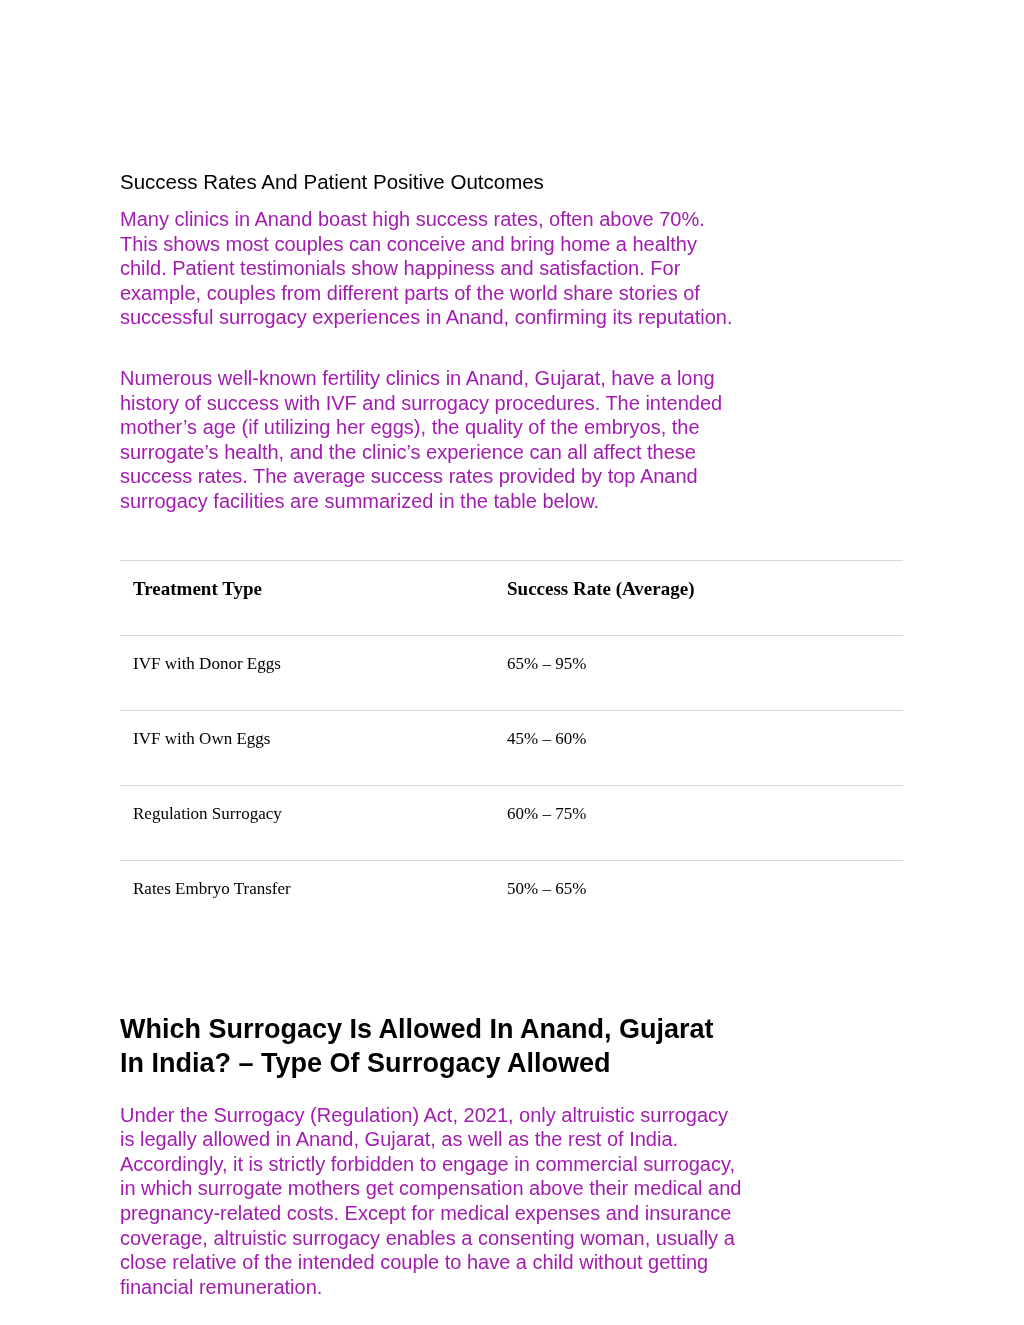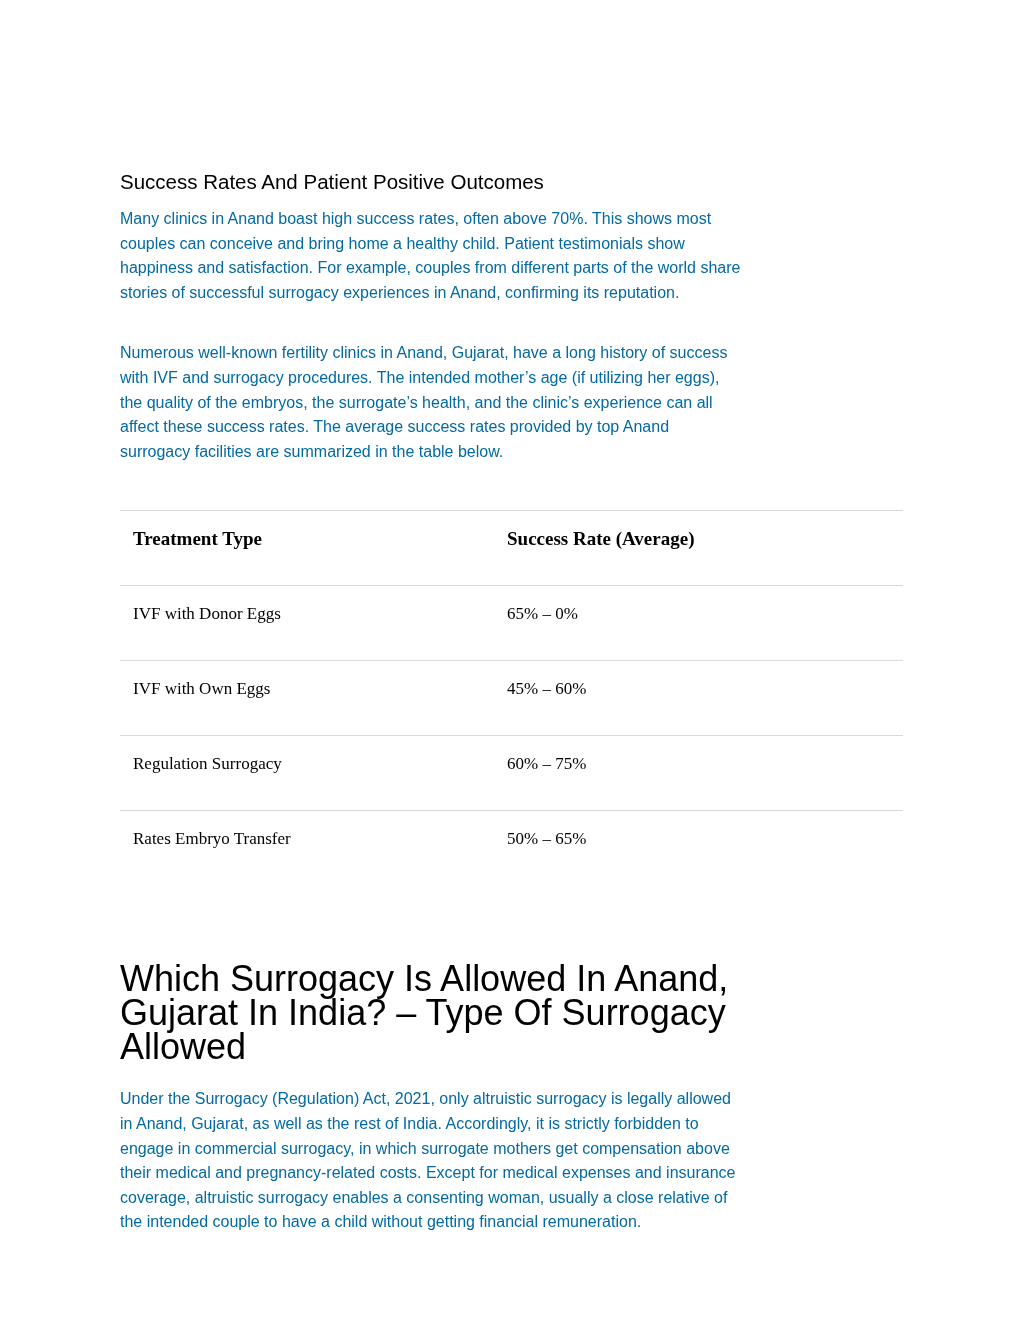--- a/index.html
+++ b/index.html
@@ -24,23 +24,23 @@
   h3.sec-heading {
     margin: 0;
     font-family: "Liberation Sans", sans-serif;
     font-weight: 400;
     font-size: 20.5px;
     line-height: 25px;
     color: #000000;
   }
   p.body-text {
     margin: 13px 0 0 0;
-    font-size: 16px;
+    font-size: 20px;
     line-height: 24.6px;
-    color: #0369a1;
+    color: #a21caf;
   }
   p.body-text + p.body-text {
     margin-top: 36px;
   }
   table.rates-table {
     width: 783px;
     margin-top: 46px;
     border-collapse: collapse;
     table-layout: fixed;
   }
@@ -61,22 +61,22 @@
     line-height: 24px;
   }
   table.rates-table td {
     font-size: 17px;
     font-weight: 400;
     line-height: 24px;
   }
   h2.big-heading {
     margin: 77px 0 0 0;
     font-family: "Liberation Sans", sans-serif;
-    font-weight: 400;
-    font-size: 36px;
+    font-weight: 700;
+    font-size: 27px;
     line-height: 34px;
     color: #000000;
     max-width: 790px;
   }
   h2.big-heading + p.body-text {
     margin-top: 23px;
   }
 </style>
 </head>
 <body>
@@ -96,21 +96,21 @@
       </colgroup>
     <thead>
       <tr>
         <th>Treatment Type</th>
         <th>Success Rate (Average)</th>
       </tr>
     </thead>
     <tbody>
       <tr>
         <td>IVF with Donor Eggs</td>
-        <td>65% – 0%</td>
+        <td>65% – 95%</td>
       </tr>
       <tr>
         <td>IVF with Own Eggs</td>
         <td>45% – 60%</td>
       </tr>
       <tr>
         <td>Regulation Surrogacy</td>
         <td>60% – 75%</td>
       </tr>
       <tr>

